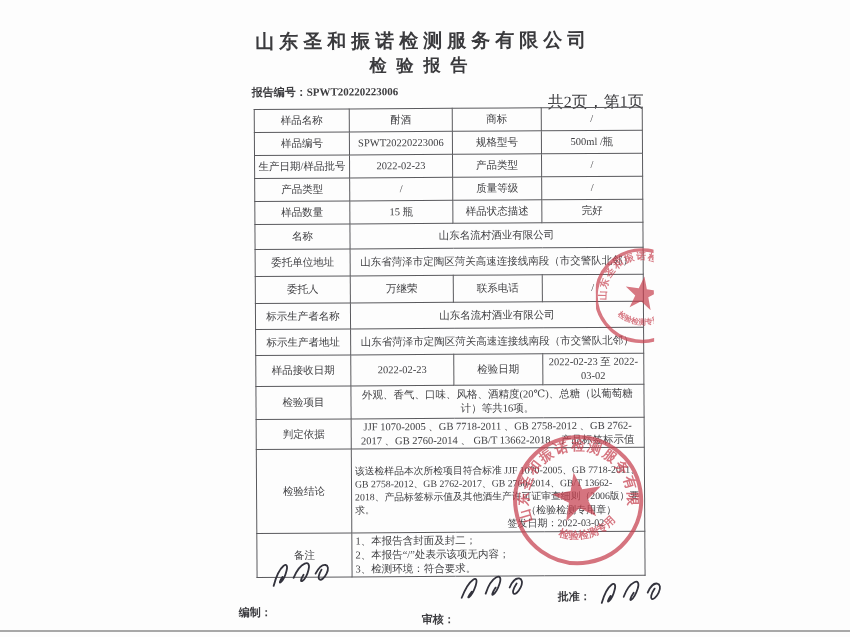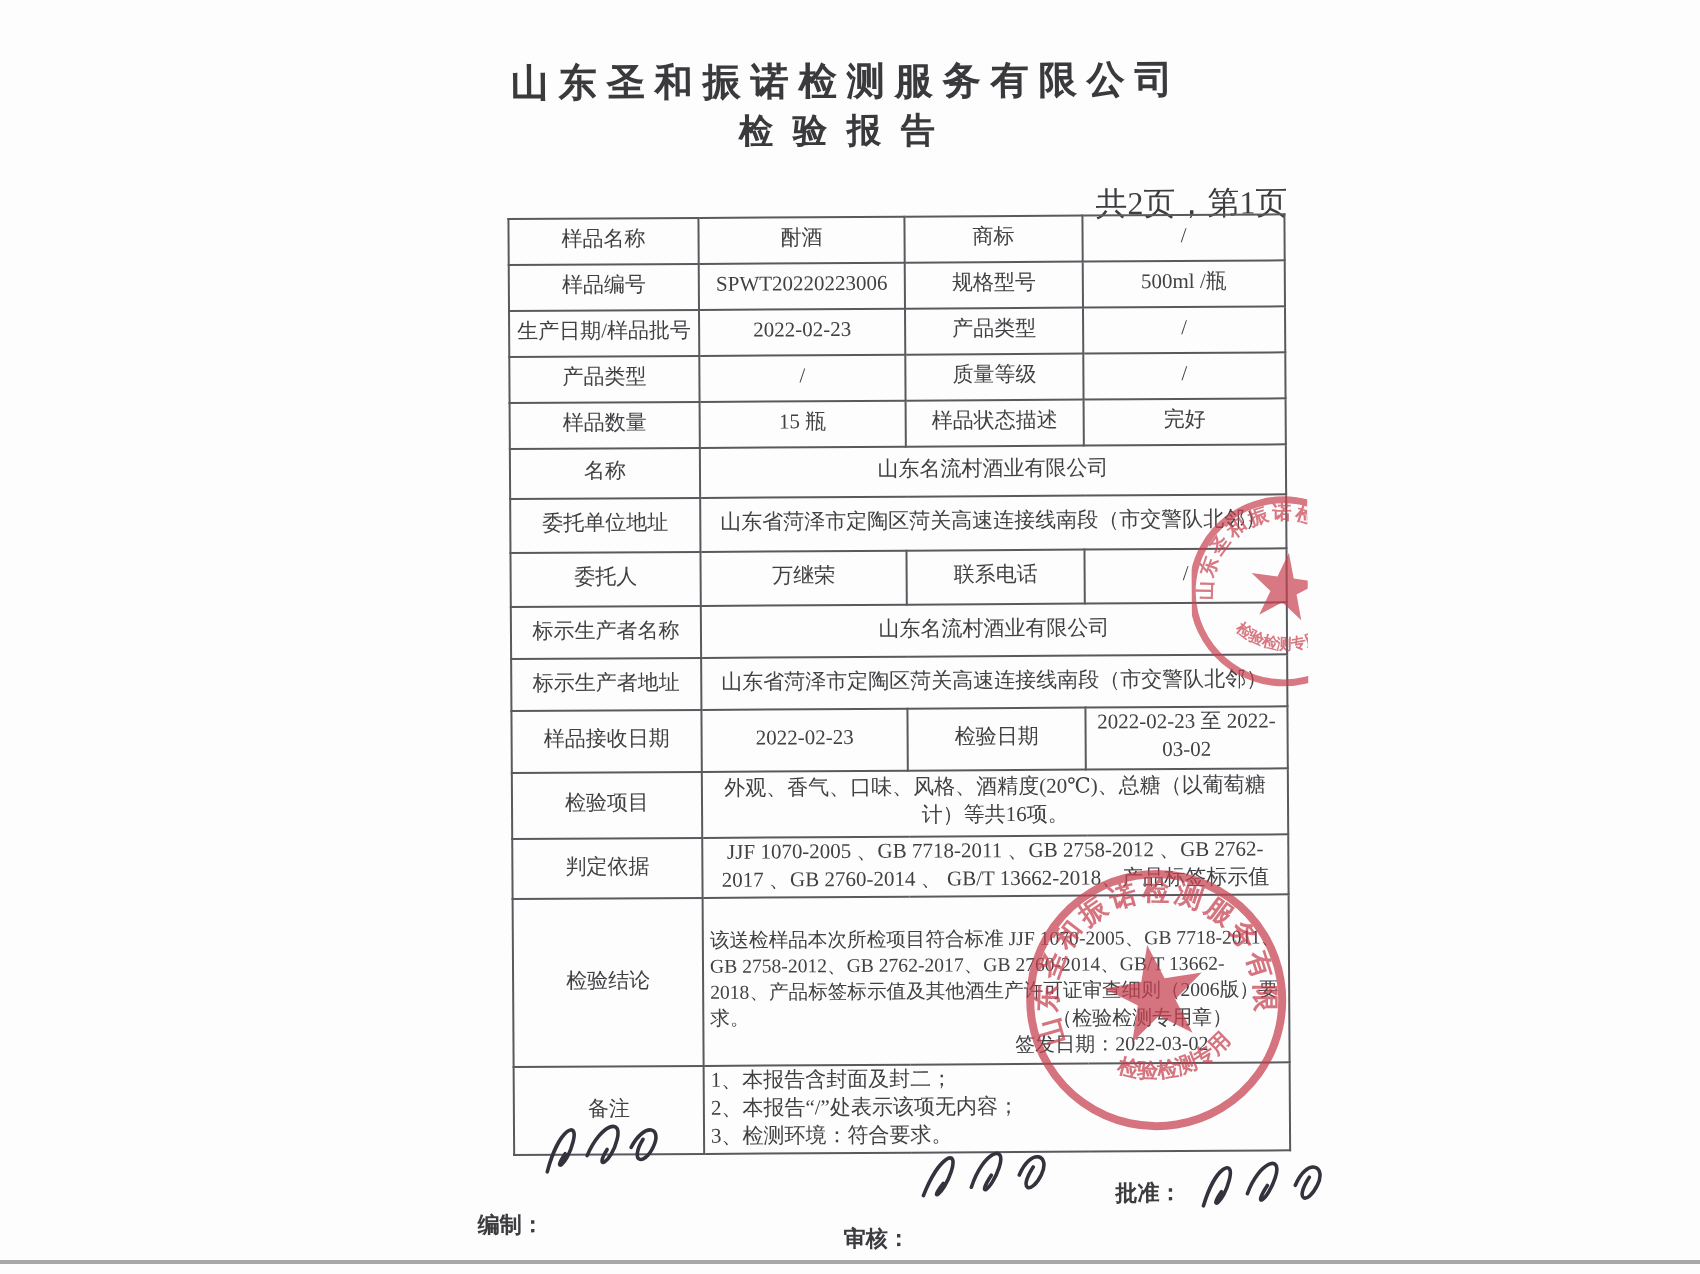--- a/index.html
+++ b/index.html
@@ -49,20 +49,23 @@
 </style>
 </head>
 <body>
 
 <div class="page">
   <div class="doc">
 
     <div class="company">山东圣和振诺检测服务有限公司</div>
     <div class="rtitle">检验报告</div>
 
+    <div class="report-no">
+      <span>报告编号：</span><span>SPWT20220223006</span>
+    </div>
     <div class="pagination">共2页，第1页</div>
 
     <table class="rpt">
       <colgroup>
           <col style="width:95px">
           <col style="width:103px">
           <col style="width:89px">
           <col style="width:101px">
         </colgroup>
       <tbody>

